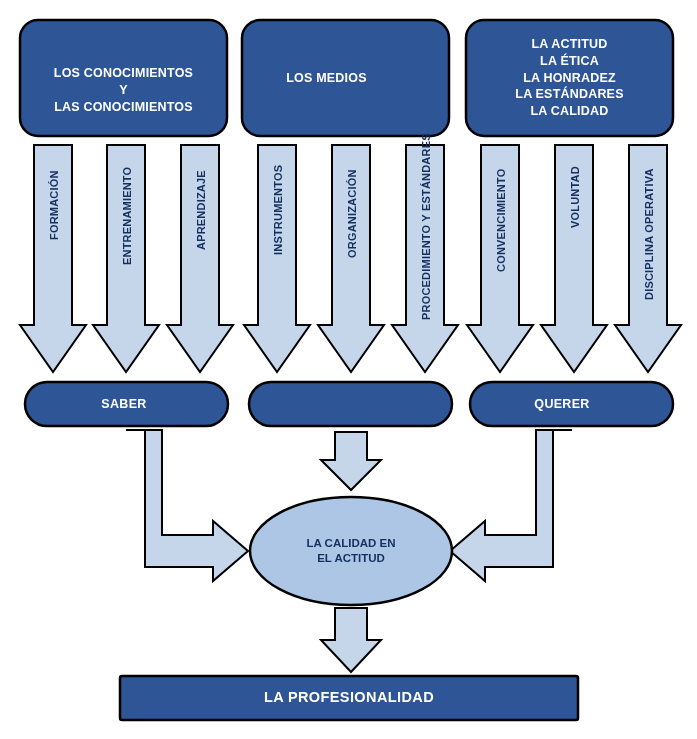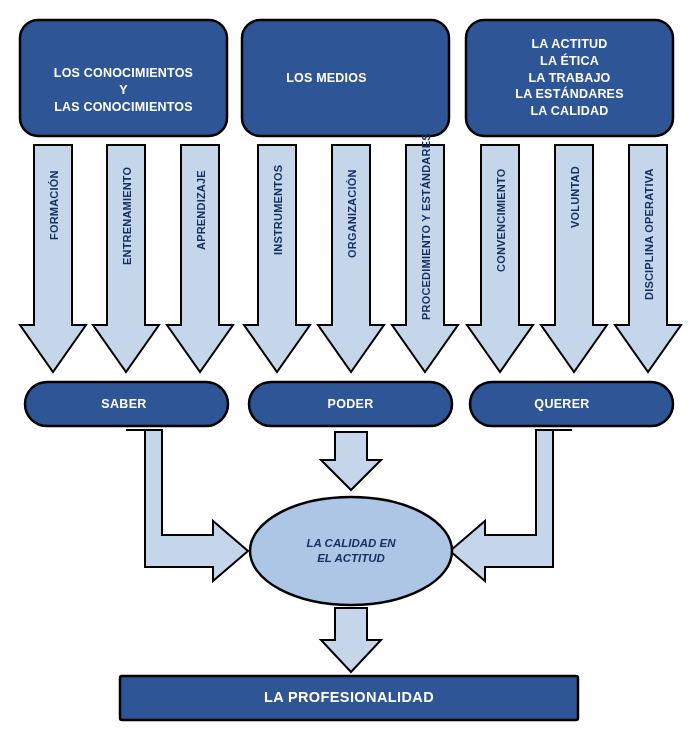--- a/index.html
+++ b/index.html
@@ -38,21 +38,20 @@
   }
   .cap-label {
     font-size: 12.5px;
     letter-spacing: 0.3px;
   }
   .oval-label {
     font-size: 11.5px;
     color: #14305f;
     font-weight: bold;
     line-height: 1.3;
-    font-style: italic;
   }
   .bottom-label {
     font-size: 14.5px;
     letter-spacing: 0.4px;
     border-radius: 8px;
   }
   .arrow-text {
     position: absolute;
     color: #14305f;
     font-weight: bold;
@@ -124,42 +123,41 @@
   <div class="boxlabel top-box-label" style="left:242px; top:20px; width:169px; height:116px;">
     <div>
       <div>LOS MEDIOS</div>
     </div>
   </div>
 
   <div class="boxlabel top-box-label" style="left:466px; top:20px; width:207px; height:116px;">
     <div>
       <div>LA ACTITUD</div>
       <div>LA ÉTICA</div>
-      <div>LA TRABAJO</div>
+      <div>LA HONRADEZ</div>
       <div>LA ESTÁNDARES</div>
       <div>LA CALIDAD</div>
     </div>
   </div>
 
   
   <div class="arrow-text" style="left:48px; top:240px;">FORMACIÓN</div>
   <div class="arrow-text" style="left:121px; top:265px;">ENTRENAMIENTO</div>
   <div class="arrow-text" style="left:195px; top:250px;">APRENDIZAJE</div>
 
   <div class="arrow-text" style="left:272px; top:255px;">INSTRUMENTOS</div>
   <div class="arrow-text" style="left:346px; top:258px;">ORGANIZACIÓN</div>
   <div class="arrow-text" style="left:420px; top:320px;">PROCEDIMIENTO Y ESTÁNDARES</div>
 
   <div class="arrow-text" style="left:495px; top:272px;">CONVENCIMIENTO</div>
   <div class="arrow-text" style="left:569px; top:228px;">VOLUNTAD</div>
   <div class="arrow-text" style="left:643px; top:300px;">DISCIPLINA OPERATIVA</div>
 
   
   <div class="boxlabel cap-label" style="left:25px; top:382px; width:198px; height:44px;">SABER</div>
-  <div class="boxlabel cap-label" style="left:249px; top:382px; width:203px; height:44px;">PODER</div>
   <div class="boxlabel cap-label" style="left:470px; top:382px; width:184px; height:44px;">QUERER</div>
 
   
   <div class="boxlabel" style="left:250px; top:497px; width:202px; height:108px;">
     <div class="oval-label">
       <div>LA CALIDAD EN</div>
       <div>EL ACTITUD</div>
     </div>
   </div>
 

